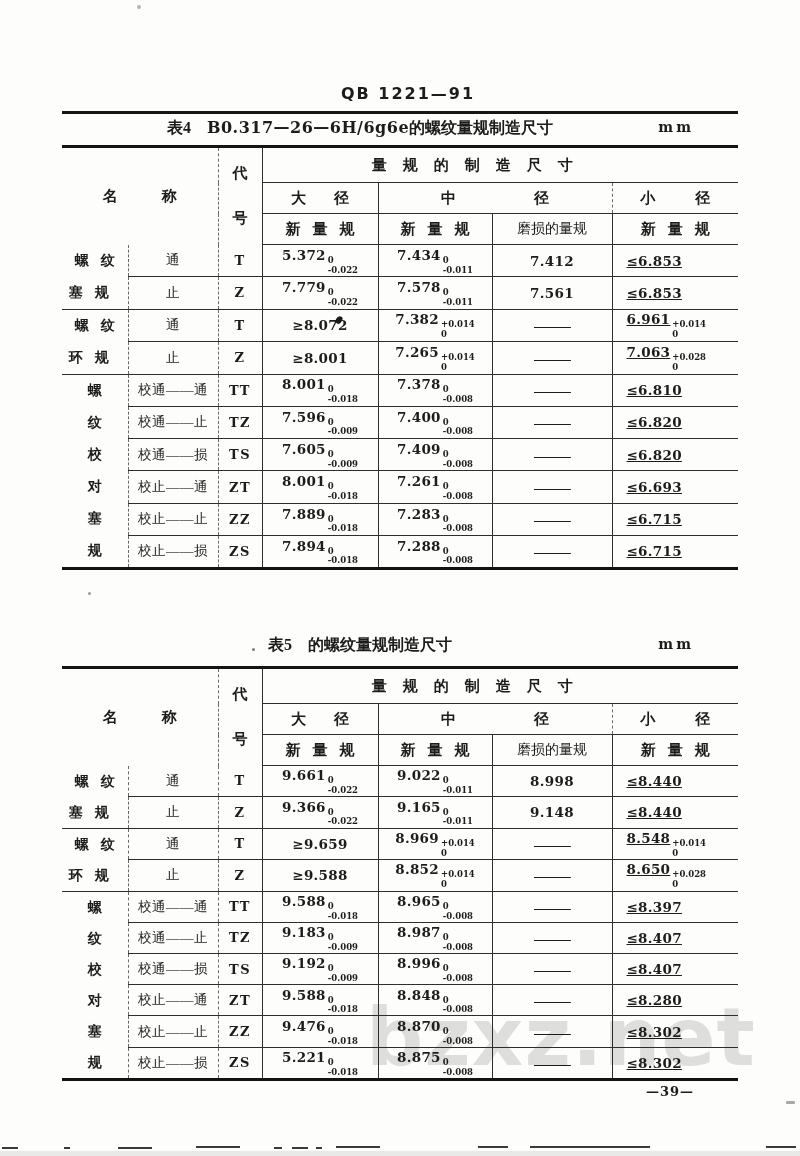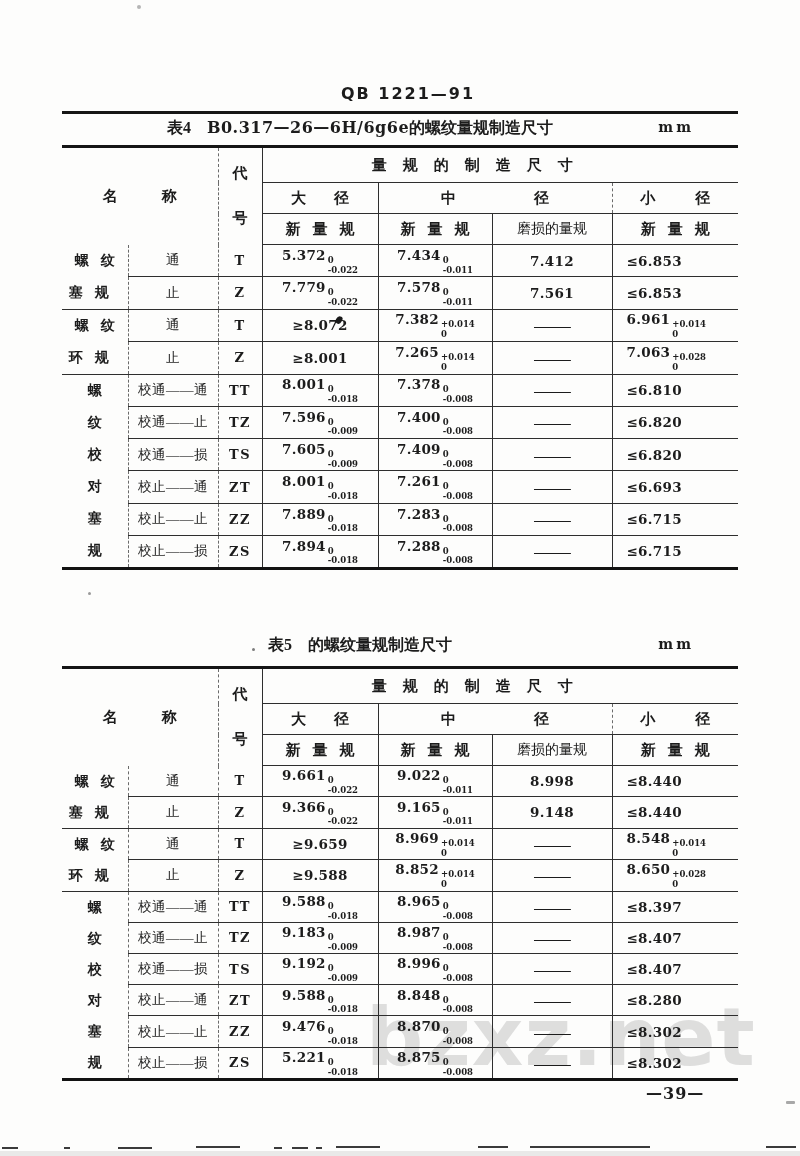--- a/index.html
+++ b/index.html
@@ -39,27 +39,27 @@
   .group-two{line-height:32px;font-size:14px;letter-spacing:12px;text-indent:12px;}
   .t5 .group-two{line-height:31px;}
   .group-vert{line-height:32px;font-size:14px;}
   .t5 .group-vert{line-height:31px;}
   .type-cell{font-size:13.5px;letter-spacing:0.5px;}
   .code-cell{font-family:"DejaVu Serif",serif;font-size:13px;letter-spacing:1.5px;}
   .num{font-family:"DejaVu Serif",serif;font-size:13.5px;font-weight:700;letter-spacing:0.3px;}
   .tolwrap{display:inline-flex;flex-direction:column;justify-content:center;align-items:flex-start;
            margin-left:2px;vertical-align:-3px;font-family:"DejaVu Serif",serif;
            font-size:8.5px;line-height:1.15;font-weight:700;}
-  .minor-cell{text-align:left;padding-left:14px;}
+  .minor-cell{text-align:left;padding-left:14px;text-decoration:underline;}
   .dash{display:inline-block;transform:scaleX(2.8);font-weight:700;font-size:13px;}
   
   .watermark{position:absolute;left:366px;top:998px;z-index:1;font-family:"DejaVu Sans",sans-serif;
              font-weight:700;font-size:80px;line-height:1;letter-spacing:1px;color:rgba(178,178,178,0.42);}
   .page-number{position:absolute;left:646px;top:1084px;z-index:2;font-family:"DejaVu Serif",serif;
-               font-weight:700;font-size:16px;letter-spacing:1px;}
+               font-weight:700;font-size:13px;letter-spacing:1px;}
   .seg{position:absolute;height:2px;background:#3b3b3b;z-index:2;}
   .bottom-strip{position:absolute;left:0;top:1151px;width:800px;height:5px;background:#e9e9e8;z-index:2;}
   .speck{position:absolute;border-radius:50%;z-index:2;}
   .ink-blob{position:absolute;left:336px;top:316px;width:6px;height:8px;background:#191919;
             border-radius:60% 40% 55% 45%;transform:rotate(28deg);z-index:3;}
 </style>
 </head>
 <body>
 
 <div class="page">

